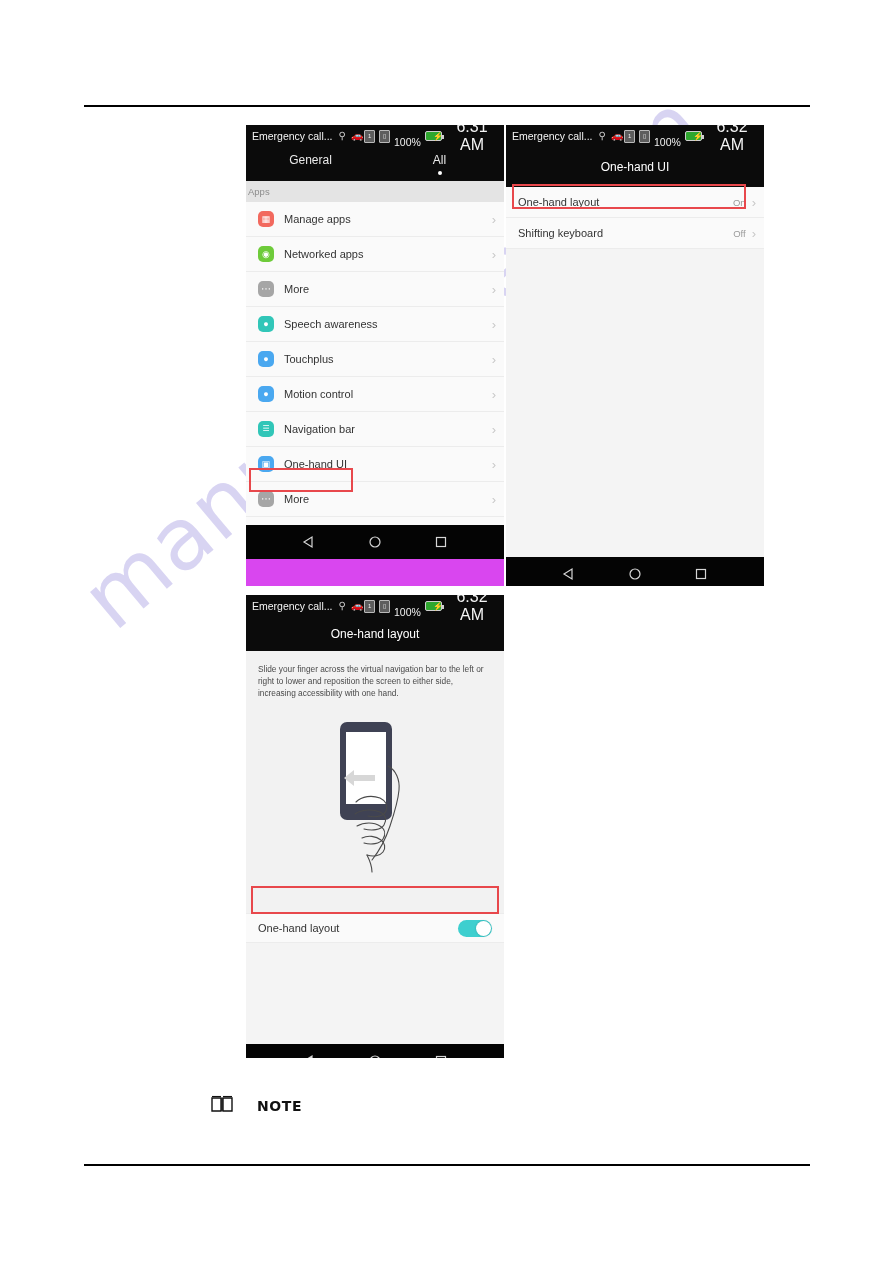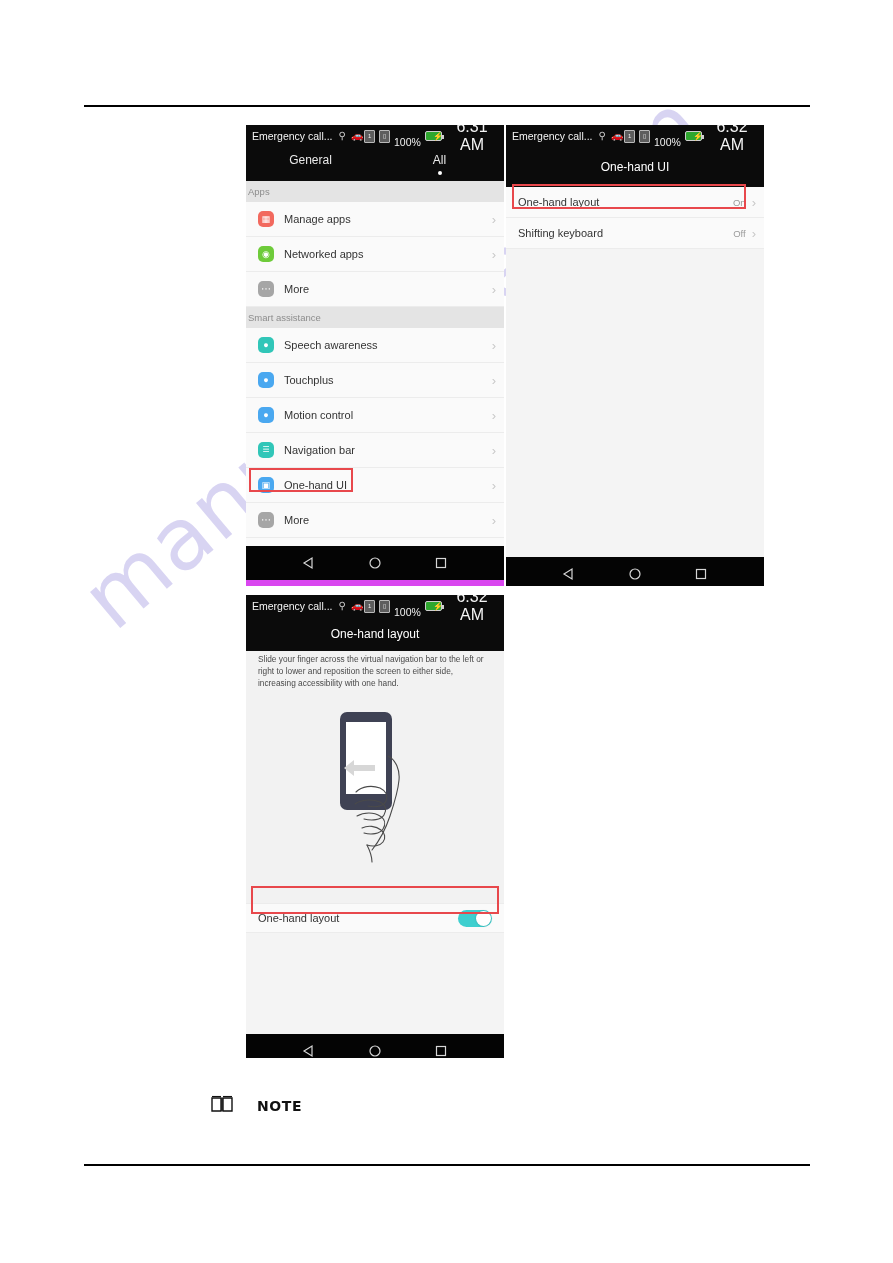--- a/index.html
+++ b/index.html
@@ -226,21 +226,21 @@
     padding: 0 30px;
   }
   .navbar svg { display: block; }
 
   
   .desc {
     background: #f2f2f2;
     color: #4a4a4a;
     font-size: 8.3px;
     line-height: 1.45;
-    padding: 2px 12px 8px 12px;
+    padding: 12px 12px 8px 12px;
   }
   .illus-wrap {
     background: #f2f2f2;
     height: 206px;
     display: flex;
     align-items: center;
     justify-content: center;
   }
   .toggle-row {
     background: #fafafa;
@@ -332,21 +332,20 @@
     <span class="appicon" style="background:#6ecb3a">◉</span>
     <span class="label">Networked apps</span>
     <span class="chev">›</span>
   </div>
   <div class="row">
     <span class="appicon" style="background:#a6a6a6;font-size:10px">⋯</span>
     <span class="label">More</span>
     <span class="chev">›</span>
   </div>
 
-  <div class="section-hd">Smart assistance</div>
 
   <div class="row">
     <span class="appicon" style="background:#31c6b8">●</span>
     <span class="label">Speech awareness</span>
     <span class="chev">›</span>
   </div>
   <div class="row">
     <span class="appicon" style="background:#4aa8f0">●</span>
     <span class="label">Touchplus</span>
     <span class="chev">›</span>

